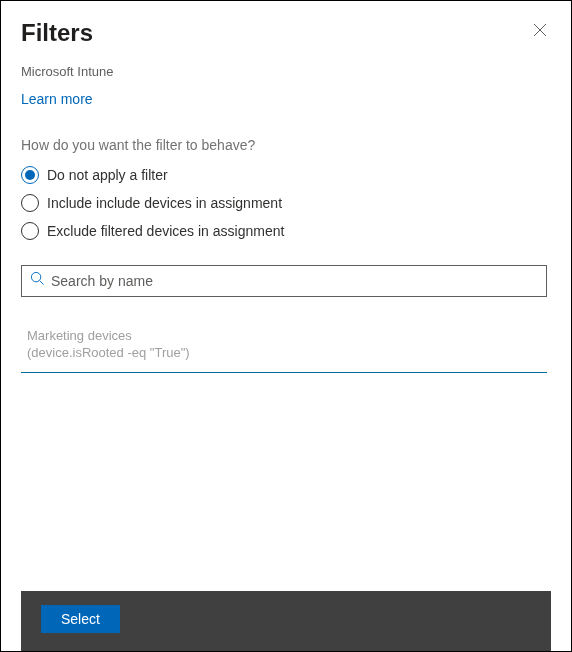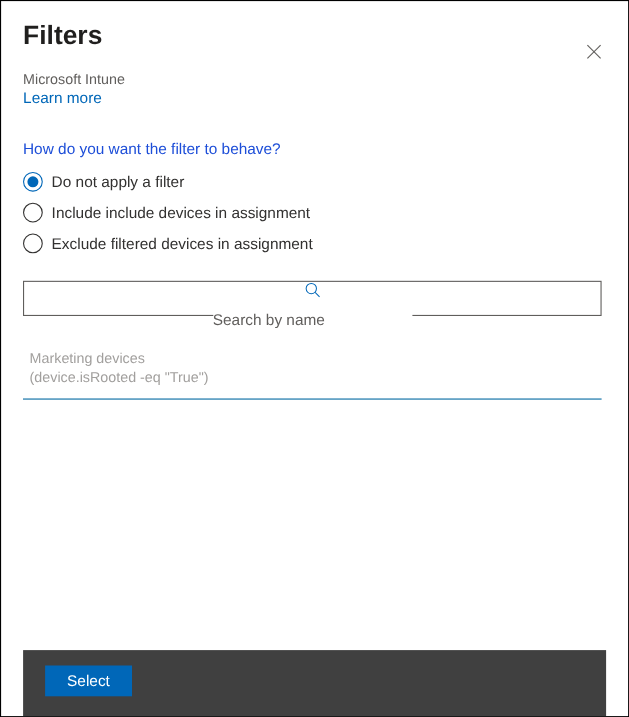--- a/index.html
+++ b/index.html
@@ -15,21 +15,21 @@
     }
     .panel {
       padding: 18px 20px 0 20px;
       height: 100%;
       display: flex;
       flex-direction: column;
     }
     .header-row {
       display: flex;
       justify-content: space-between;
-      align-items: center;
+      align-items: flex-start;
     }
     .title {
       font-size: 24px;
       font-weight: 600;
       color: #201f1e;
       line-height: 1.2;
     }
     .subtitle {
       font-size: 13px;
       color: #605e5c;
@@ -51,21 +51,21 @@
       font-size: 14px;
       color: #323130;
       line-height: 1.4;
     }
     .learn-link {
       color: #0067b8;
       font-size: 14px;
       text-decoration: none;
       cursor: pointer;
       display: inline-block;
-      margin-top: 2px;
+      margin-top: 12px;
     }
     .scroll-area {
       margin-top: 30px;
       flex: 1;
       overflow-y: scroll;
       padding-right: 4px;
     }
     .scroll-area::-webkit-scrollbar {
       width: 6px;
     }
@@ -75,21 +75,21 @@
     }
     .scroll-area::-webkit-scrollbar-track {
       background: transparent;
     }
     .scroll-area::-webkit-scrollbar-button:single-button {
       height: 8px;
       background: transparent;
     }
     .question {
       font-size: 14px;
-      color: #1d4ed8;
+      color: #737373;
       margin-bottom: 8px;
     }
     .radio-row {
       display: flex;
       align-items: center;
       gap: 8px;
       padding: 5px 0;
       cursor: pointer;
     }
     .radio-outer {
@@ -116,21 +116,20 @@
       color: #323130;
     }
     .search-wrap {
       margin-top: 20px;
       border: 1px solid #605e5c;
       display: flex;
       align-items: center;
       height: 32px;
       padding: 0 8px;
       gap: 6px;
-      flex-direction: column;
     }
     .search-wrap svg {
       width: 15px;
       height: 15px;
       color: #0067b8;
       flex-shrink: 0;
     }
     .search-input {
       border: none;
       outline: none;

